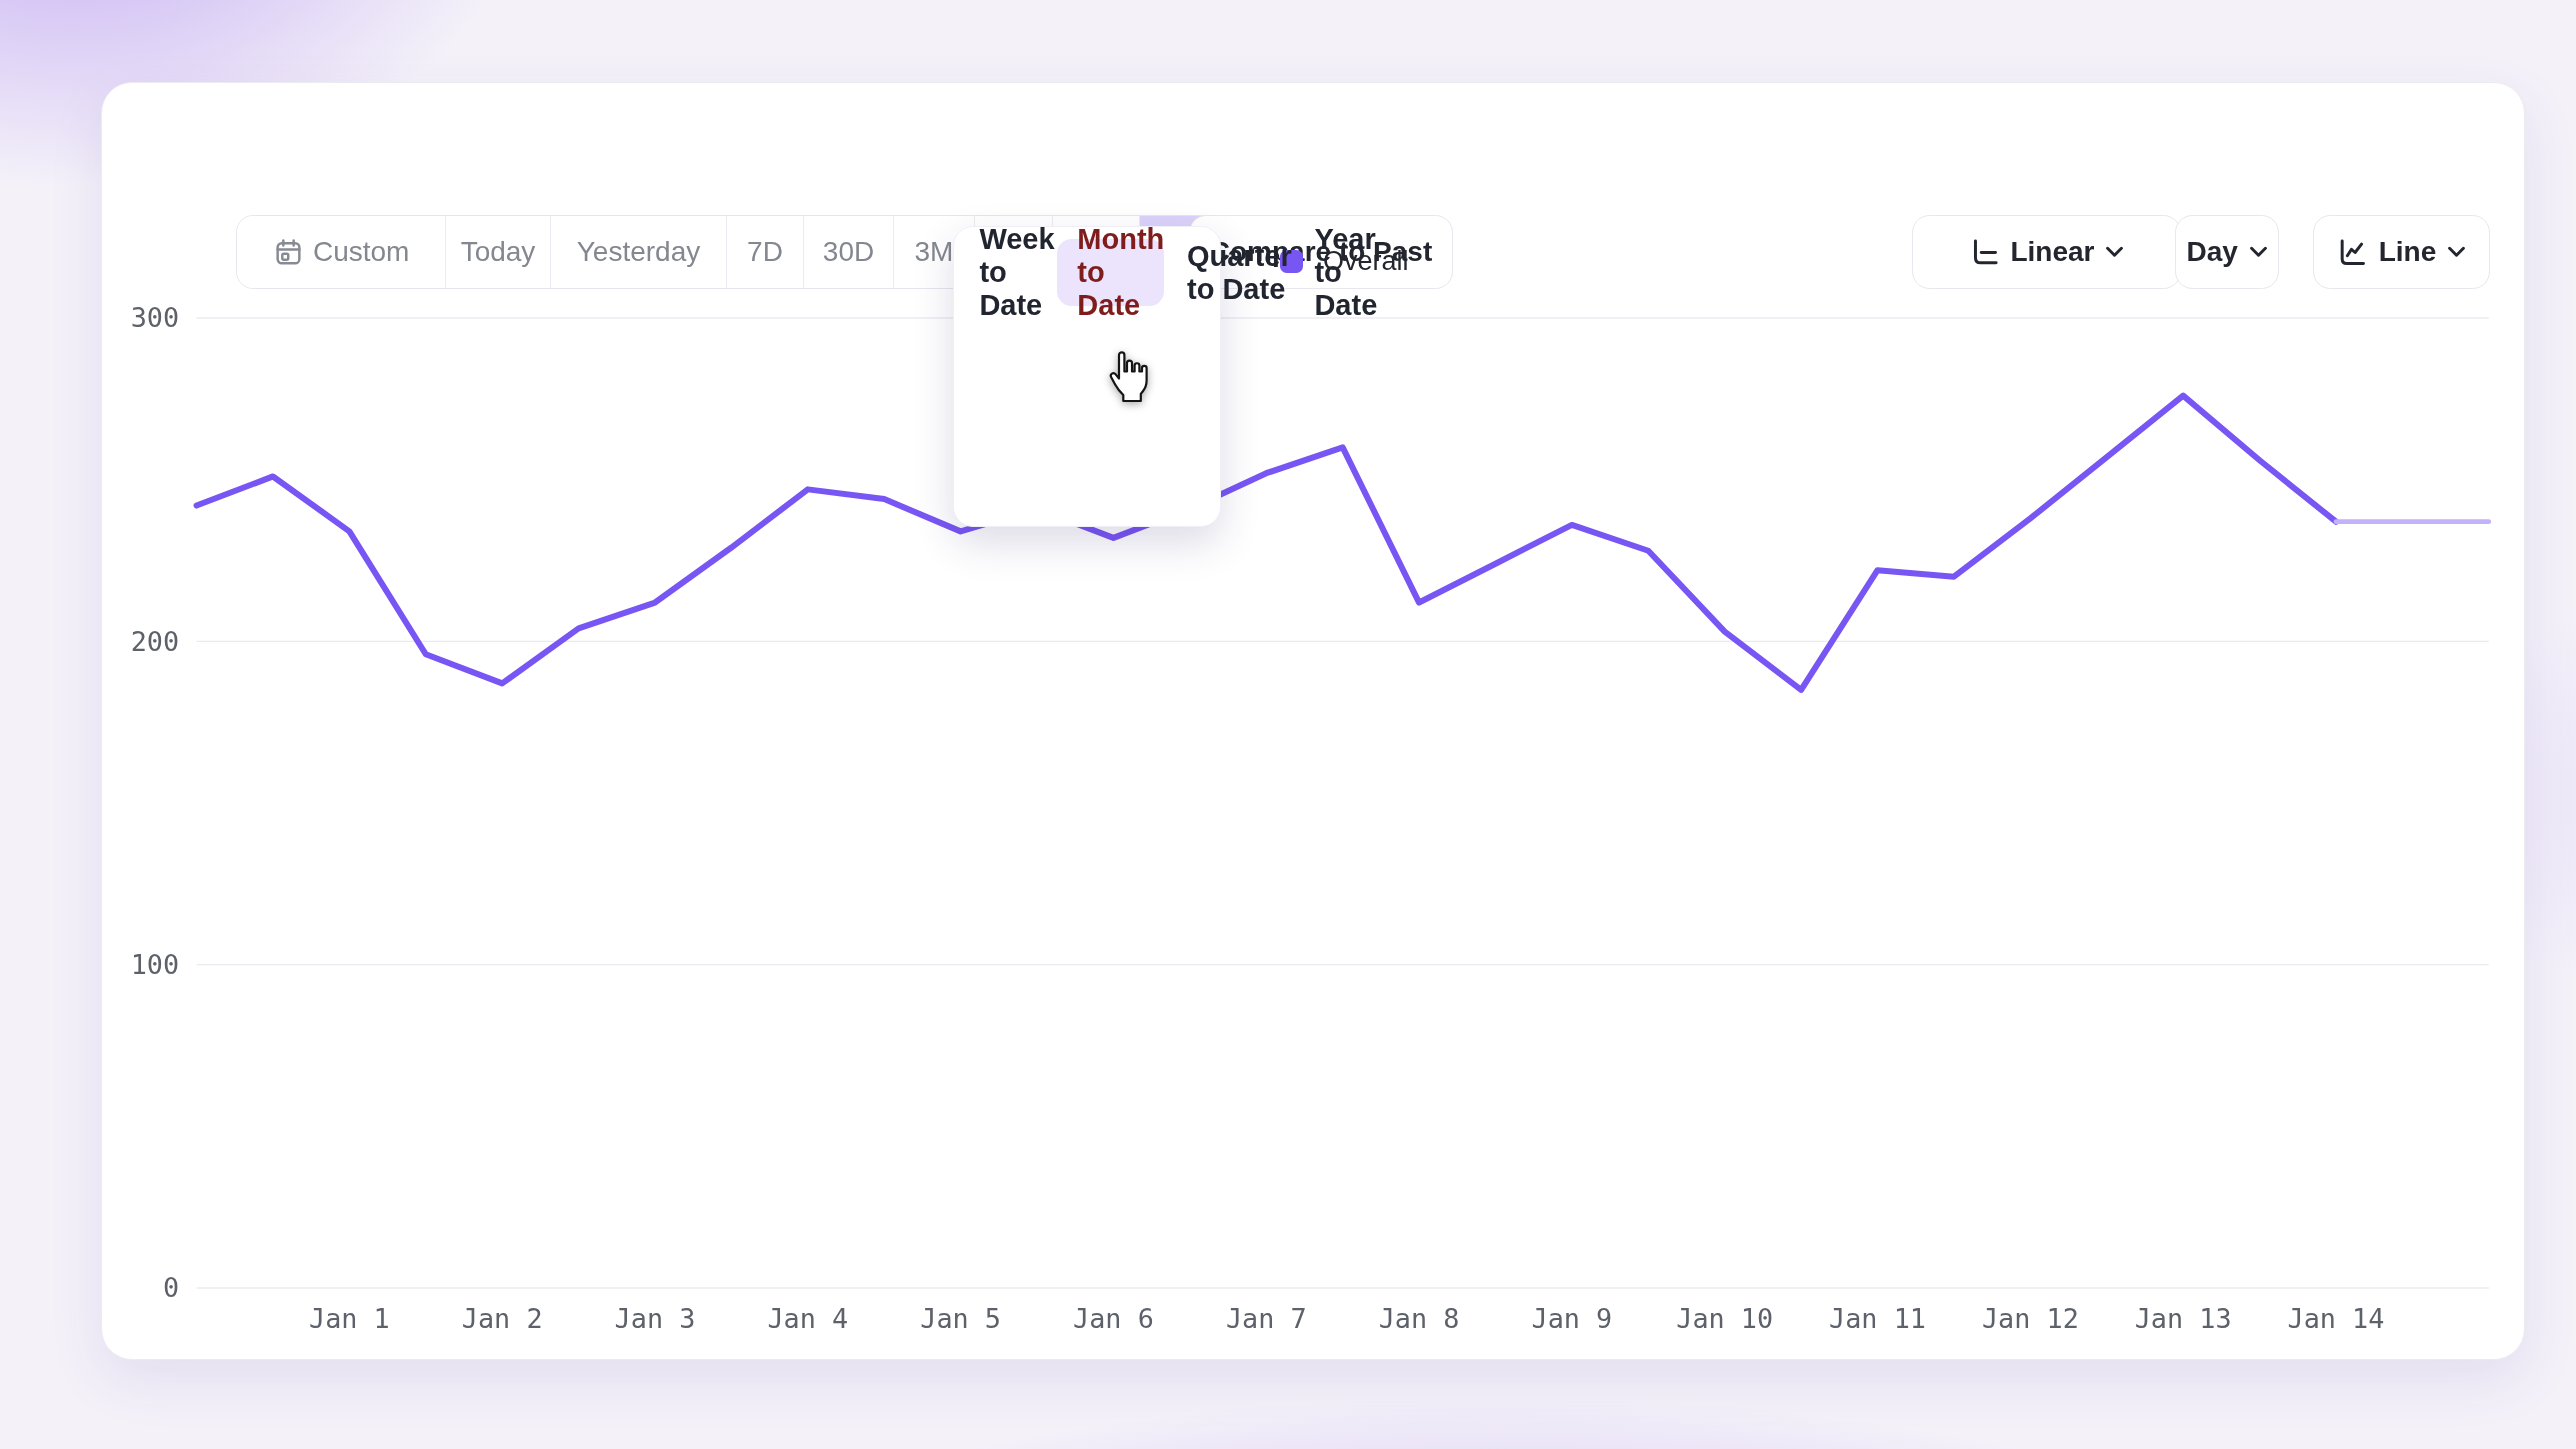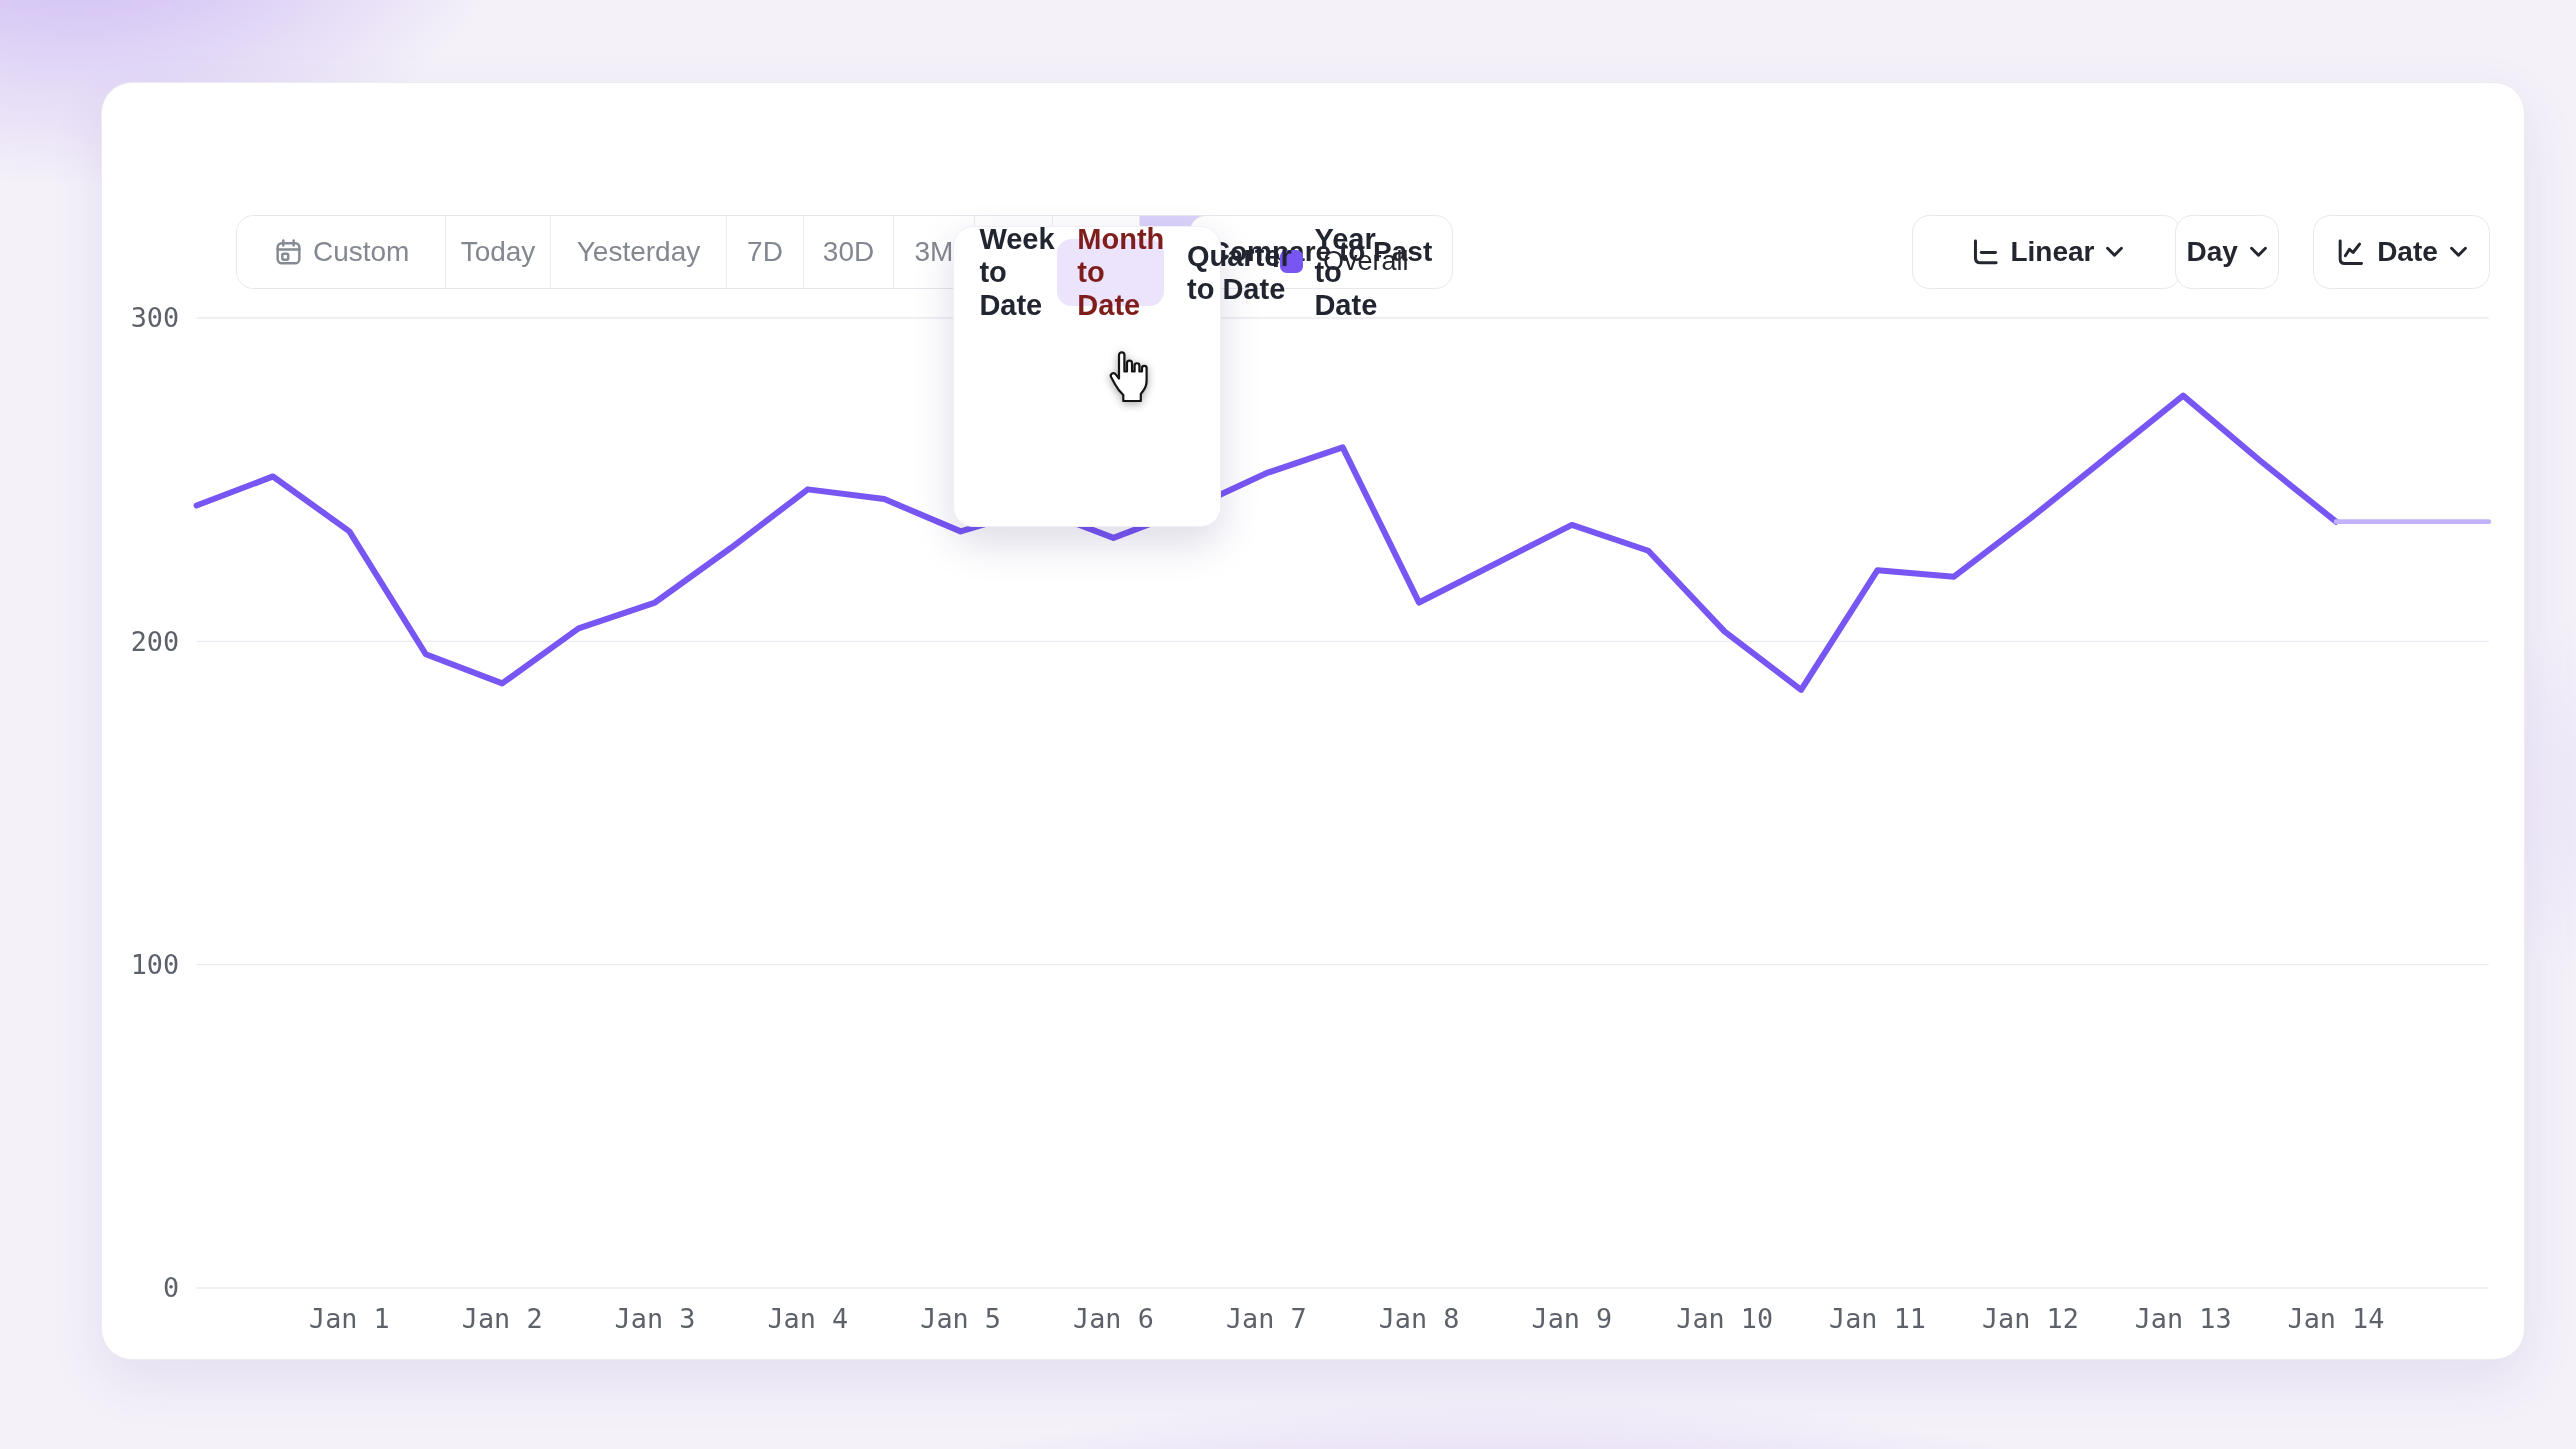--- a/index.html
+++ b/index.html
@@ -137,21 +137,21 @@
     </span>
   </div>
 
   <div class="btn" style="left:2211px;width:177px">
     <span class="icon">
       <svg width="31" height="31" viewBox="0 0 24 24" fill="none" stroke="#23262e" stroke-width="2.3" stroke-linecap="round" stroke-linejoin="round">
         <path d="M4 3 v14 q0 3.5 3.5 3.5 h13"></path>
         <path d="M8 14.5 L11.2 9.5 L14 12 L19 5.5"></path>
       </svg>
     </span>
-    <span>Date</span>
+    <span>Line</span>
     <span class="icon">
       <svg width="19" height="12" viewBox="0 0 20 13" fill="none" stroke="#23262e" stroke-width="3.2" stroke-linecap="round" stroke-linejoin="round">
           <path d="M2.5 2.5 L10 10 L17.5 2.5"></path>
         </svg>
     </span>
   </div>
 </div>
 
 <svg id="chart-svg" width="2576" height="1449" viewBox="0 0 3840 2160">
     <line x1="293" x2="3710" y1="1920" y2="1920" stroke="#eceaf1" stroke-width="2"></line>

